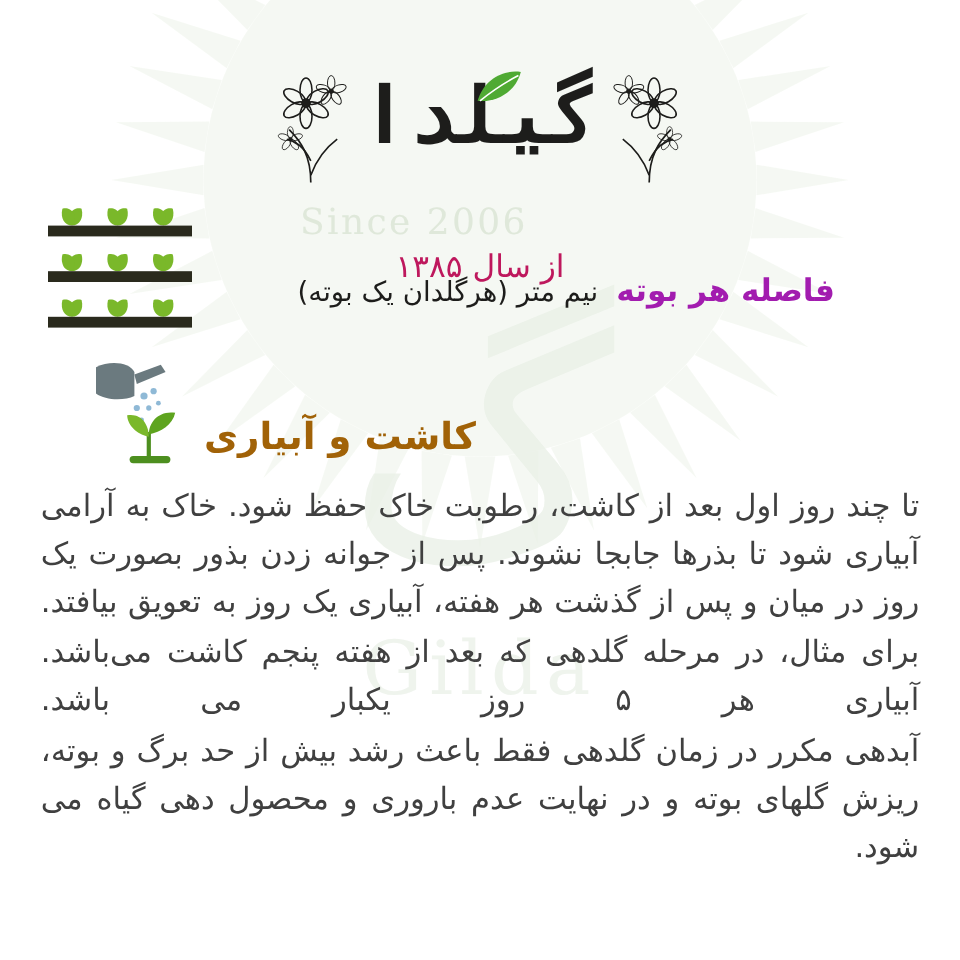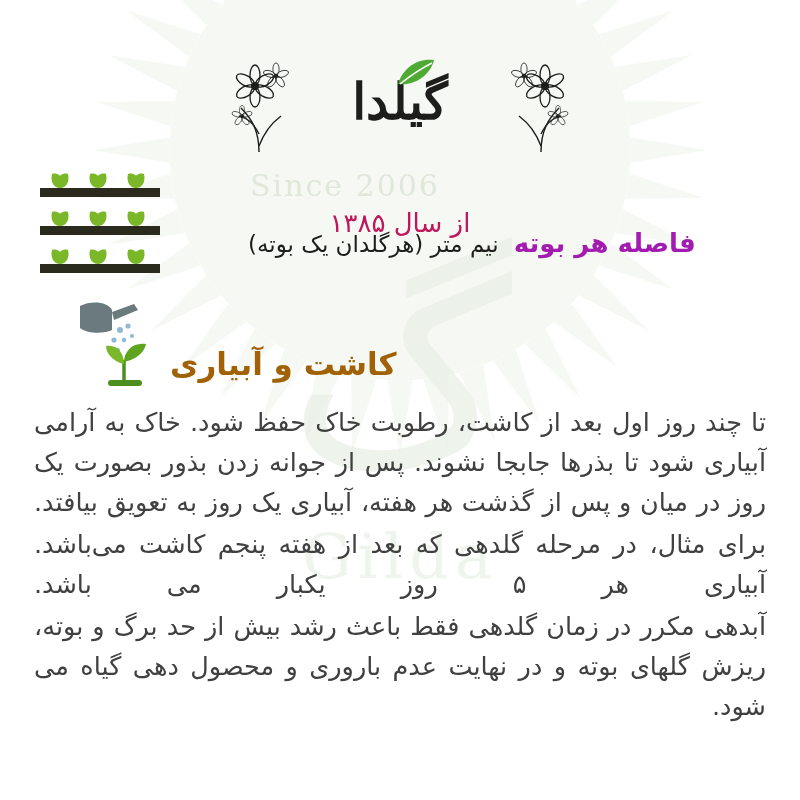--- a/index.html
+++ b/index.html
@@ -100,22 +100,22 @@
   .logo {
     position: absolute;
     left: 50%;
     top: 52px;
     width: 330px;
     height: 110px;
     margin-left: -165px;
     text-align: center;
   }
   .logo-wordmark {
-    font-family: Liberation Sans, sans-serif;
-    font-size: 50px;
+    font-family: Liberation Mono, monospace;
+    font-size: 66px;
     font-weight: bold;
     color: #1d1d1b;
     line-height: 100px;
     letter-spacing: -2px;
     white-space: nowrap;
   }
   .logo-leaf {
     position: absolute;
     left: 50%;
     top: 6px;

